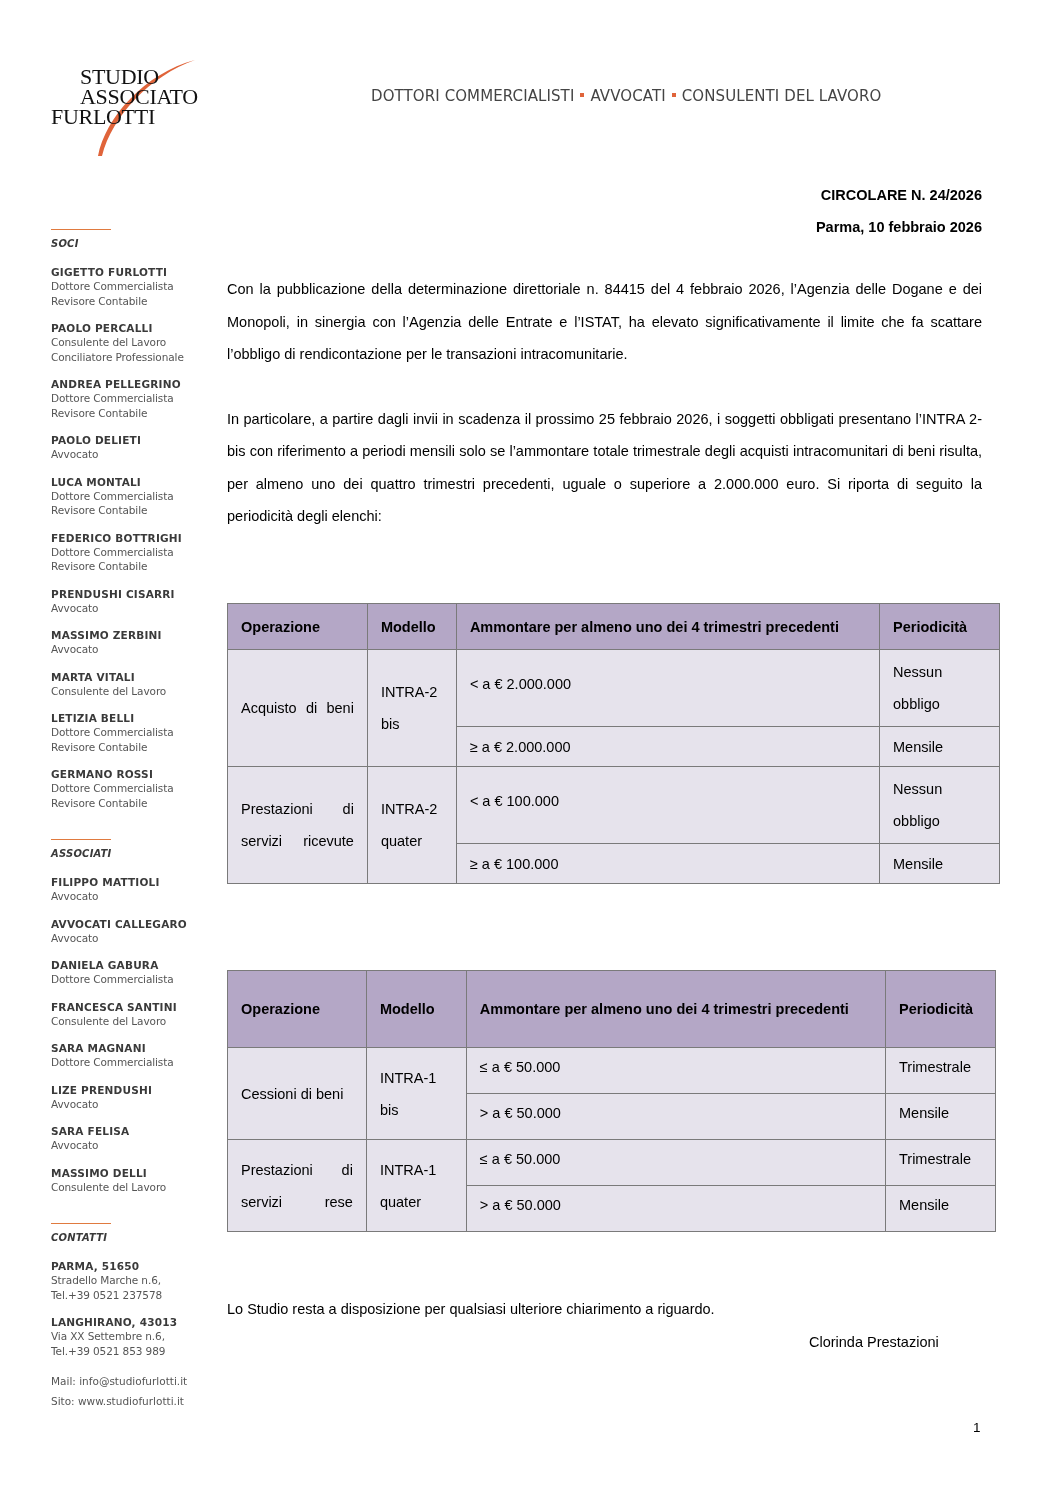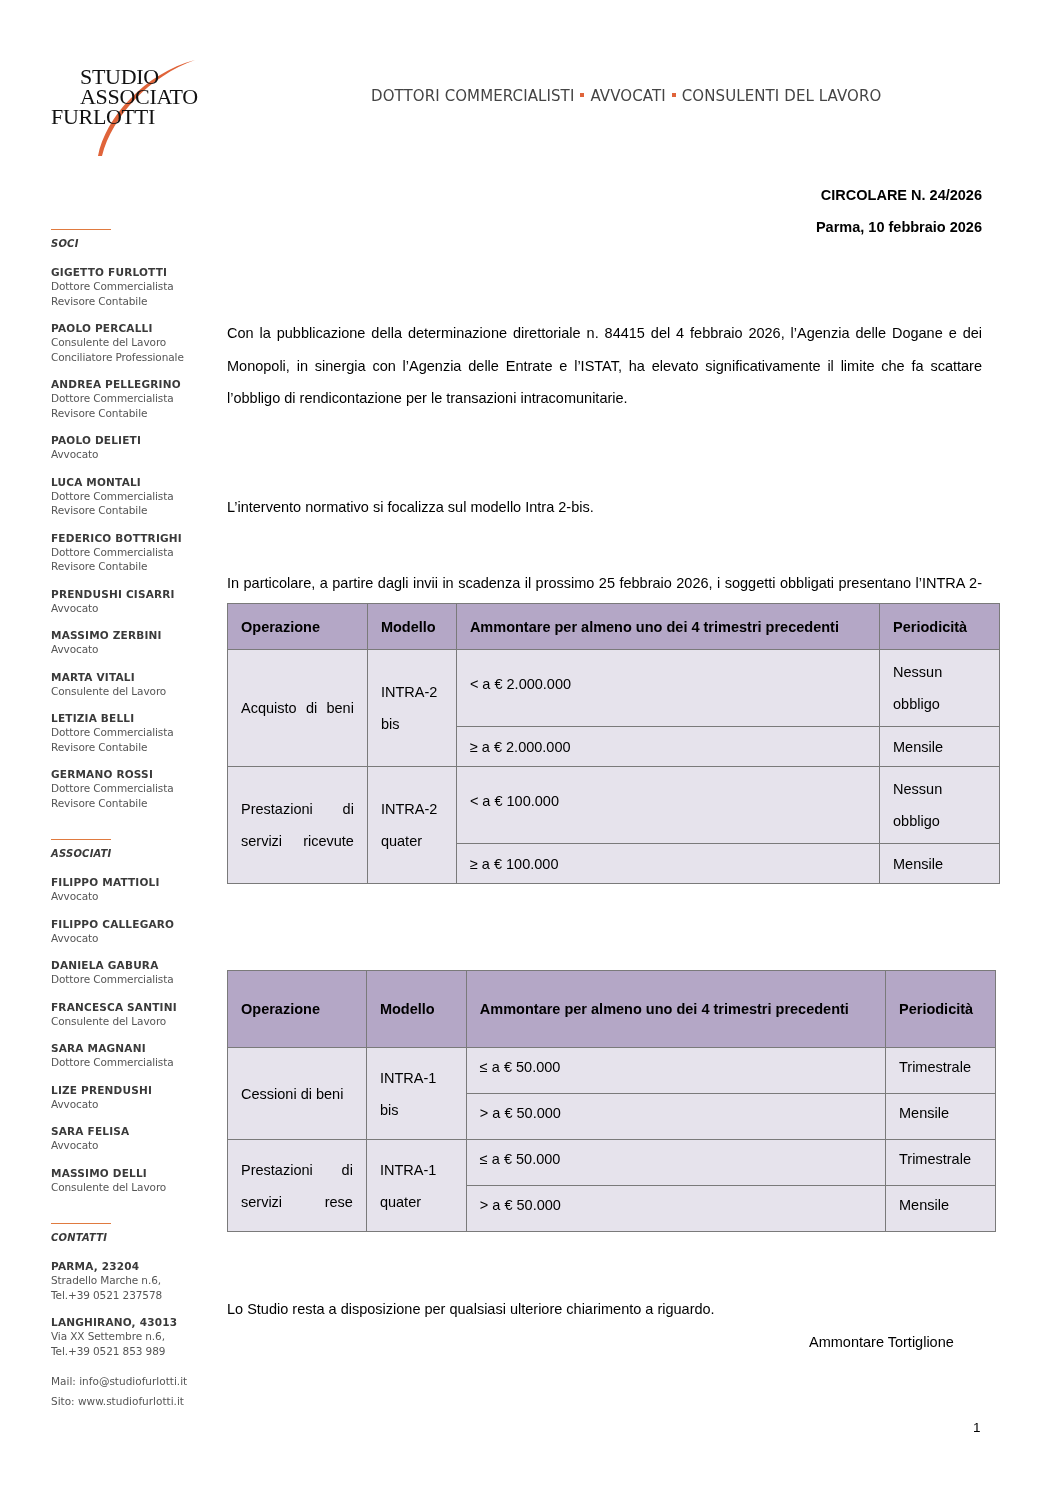--- a/index.html
+++ b/index.html
@@ -23,21 +23,21 @@
   .person { margin-bottom: 13px; }
   .pname { font-size: 10.5px; font-weight: bold; line-height: 14px; letter-spacing: 0.2px; white-space: nowrap; }
   .prole { font-size: 10.5px; line-height: 14.5px; color: #555; white-space: nowrap; letter-spacing: -0.1px; }
   .gap-sec { height: 16px; }
   .contact-mail { font-size: 10.5px; color: #555; line-height: 20px; margin-top: 4px; }
 
   
   .circ { position: absolute; right: 76px; top: 179px; text-align: right; font-family: "Liberation Sans", sans-serif; font-weight: bold; font-size: 14.5px; line-height: 32px; }
   .main { position: absolute; left: 227px; top: 273px; width: 755px; font-size: 14.5px; line-height: 32.5px; }
   .subject { font-weight: bold; }
-  .para { text-align: justify; margin-top: 44px; }
+  .para { text-align: justify; }
   .blank { height: 32px; }
 
   table.t { position: absolute; border-collapse: collapse; font-size: 14.5px; }
   table.t td, table.t th { border: 1.5px solid #7a7a7a; text-align: left; vertical-align: middle; padding: 0 13px; line-height: 32px; }
   table.t th { background: #b4a7c6; font-weight: bold; }
   table.t td { background: #e6e3ec; }
   .t1 { left: 227px; top: 603px; width: 773px; }
   .t2 { left: 227px; top: 970px; width: 769px; }
   .just { text-align: justify !important; text-align-last: justify; }
 
@@ -119,21 +119,21 @@
     </div>
   <div class="gap-sec"></div>
   <div class="rule"></div>
   <div class="sec-title">ASSOCIATI</div>
   <div id="associati-list">
       <div class="person">
         <div class="pname">FILIPPO MATTIOLI</div>
         <div class="prole">Avvocato</div>
       </div>
       <div class="person">
-        <div class="pname">FILIPPO CALLEGARO</div>
+        <div class="pname">AVVOCATI CALLEGARO</div>
         <div class="prole">Avvocato</div>
       </div>
       <div class="person">
         <div class="pname">DANIELA GABURA</div>
         <div class="prole">Dottore Commercialista</div>
       </div>
       <div class="person">
         <div class="pname">FRANCESCA SANTINI</div>
         <div class="prole">Consulente del Lavoro</div>
       </div>
@@ -152,21 +152,21 @@
       <div class="person">
         <div class="pname">MASSIMO DELLI</div>
         <div class="prole">Consulente del Lavoro</div>
       </div>
     </div>
   <div class="gap-sec"></div>
   <div class="rule"></div>
   <div class="sec-title">CONTATTI</div>
   <div id="offices-list">
       <div class="person">
-        <div class="pname">PARMA, 23204</div>
+        <div class="pname">PARMA, 51650</div>
         <div class="prole">Stradello Marche n.6,</div>
         <div class="prole">Tel.+39 0521 237578</div>
       </div>
       <div class="person">
         <div class="pname">LANGHIRANO, 43013</div>
         <div class="prole">Via XX Settembre n.6,</div>
         <div class="prole">Tel.+39 0521 853 989</div>
       </div>
     </div>
   <div class="contact-mail">Mail: info@studiofurlotti.it</div>
@@ -174,21 +174,20 @@
 </div>
 
 <div class="circ">
   <div>CIRCOLARE N. 24/2026</div>
   <div>Parma, 10 febbraio 2026</div>
 </div>
 
 <div class="main">
   <div class="para">Con la pubblicazione della determinazione direttoriale n. 84415 del 4 febbraio 2026, l’Agenzia delle Dogane e dei Monopoli, in sinergia con l’Agenzia delle Entrate e l’ISTAT, ha elevato significativamente il limite che fa scattare l’obbligo di rendicontazione per le transazioni intracomunitarie.</div>
   <div class="blank"></div>
-  <div class="para">L’intervento normativo si focalizza sul modello Intra 2-bis.</div>
   <div class="para">In particolare, a partire dagli invii in scadenza il prossimo 25 febbraio 2026, i soggetti obbligati presentano l’INTRA 2-bis con riferimento a periodi mensili solo se l’ammontare totale trimestrale degli acquisti intracomunitari di beni risulta, per almeno uno dei quattro trimestri precedenti, uguale o superiore a 2.000.000 euro. Si riporta di seguito la periodicità degli elenchi:</div>
 </div>
 
 <table class="t t1">
   <colgroup>
       <col style="width:140px">
       <col style="width:89px">
       <col style="width:424px">
       <col style="width:120px">
     </colgroup>
@@ -253,14 +252,14 @@
     <td style="vertical-align:top; padding-top:3px">Trimestrale</td>
   </tr>
   <tr style="height:46px">
     <td style="vertical-align:top; padding-top:3px">&gt; a € 50.000</td>
     <td style="vertical-align:top; padding-top:3px">Mensile</td>
   </tr>
 </tbody>
   </table>
 
 <div class="closing">Lo Studio resta a disposizione per qualsiasi ulteriore chiarimento a riguardo.</div>
-<div class="signature">Ammontare Tortiglione</div>
+<div class="signature">Clorinda Prestazioni</div>
 <div class="pagenum">1</div>
 
 </body></html>

